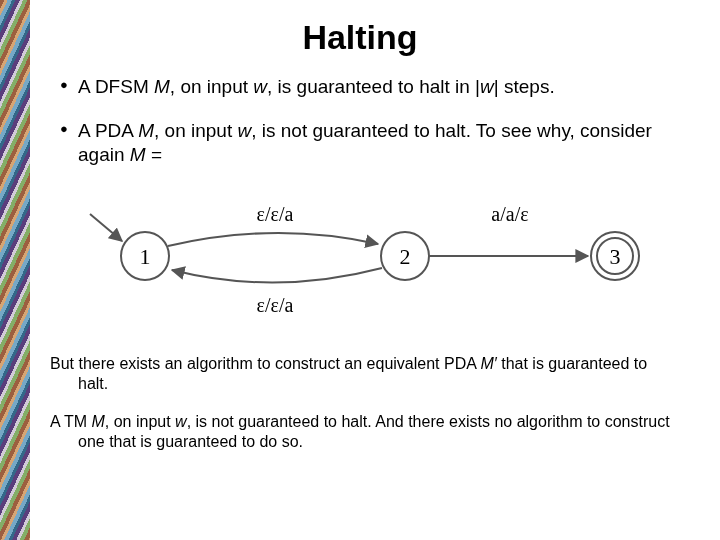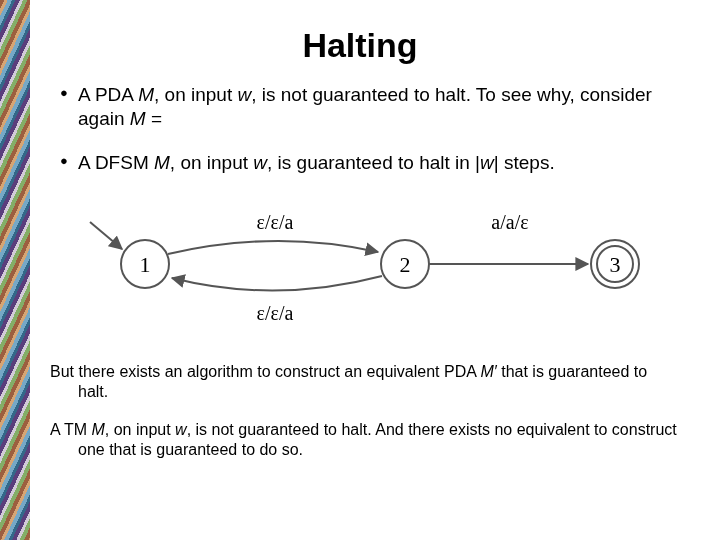--- a/index.html
+++ b/index.html
@@ -32,21 +32,21 @@
         #2f6b8f 11px 14px,
         #5f3f85 14px 18px,
         #cfc7d6 18px 21px,
         #7fae5f 21px 25px
       );
     filter: contrast(1.05) saturate(0.85);
   }
   .content {
     position: absolute;
     left: 50px;
-    top: 16px;
+    top: 8px;
     width: 650px;
     padding-right: 20px;
     box-sizing: border-box;
   }
   .title {
     font-size: 34px;
     font-weight: bold;
     text-align: center;
     margin: 10px 0 18px 160px;
     width: 300px;
@@ -92,24 +92,24 @@
 
 <div class="slide">
   <div class="side-strip"></div>
 
   <div class="content">
 
     <div class="title">Halting</div>
 
     <ul class="bullets">
       <li>
-        <span>A PDA </span><span class="i">M</span><span>, on input </span><span class="i">w</span><span>, is not guaranteed to halt.  To see why, consider again </span><span class="i">M</span><span> =</span>
+        <span>A DFSM </span><span class="i">M</span><span>, on input </span><span class="i">w</span><span>, is guaranteed to halt in |</span><span class="i">w</span><span>| steps.</span>
       </li>
       <li>
-        <span>A DFSM </span><span class="i">M</span><span>, on input </span><span class="i">w</span><span>, is guaranteed to halt in |</span><span class="i">w</span><span>| steps.</span>
+        <span>A PDA </span><span class="i">M</span><span>, on input </span><span class="i">w</span><span>, is not guaranteed to halt.  To see why, consider again </span><span class="i">M</span><span> =</span>
       </li>
     </ul>
 
     <div class="diagram-wrap">
       <svg viewBox="0 0 620 140" width="620" height="140">
         <defs>
           <marker id="arr" viewBox="0 0 10 10" refX="9" refY="5" markerWidth="7" markerHeight="7" orient="auto-start-reverse">
             <path d="M 0 0 L 10 5 L 0 10 z" fill="#555"></path>
           </marker>
         </defs>
@@ -135,17 +135,17 @@
         <line x1="369" y1="70" x2="528" y2="70" stroke="#555" stroke-width="2" marker-end="url(#arr)"></line>
         <text x="450" y="35" font-size="20" text-anchor="middle" font-family="serif">a/a/ε</text>
       </svg>
     </div>
 
     <p class="para">
       <span>But there exists an algorithm to construct an equivalent PDA </span><span class="i">M</span><span class="i">′</span><span> that is guaranteed to halt.</span>
     </p>
 
     <p class="para tm">
-      <span>A TM </span><span class="i">M</span><span>, on input </span><span class="i">w</span><span>, is not guaranteed to halt. And there exists no equivalent to construct one that is guaranteed to do so.</span>
+      <span>A TM </span><span class="i">M</span><span>, on input </span><span class="i">w</span><span>, is not guaranteed to halt. And there exists no algorithm to construct one that is guaranteed to do so.</span>
     </p>
 
   </div>
 </div>
 
 </body></html>

